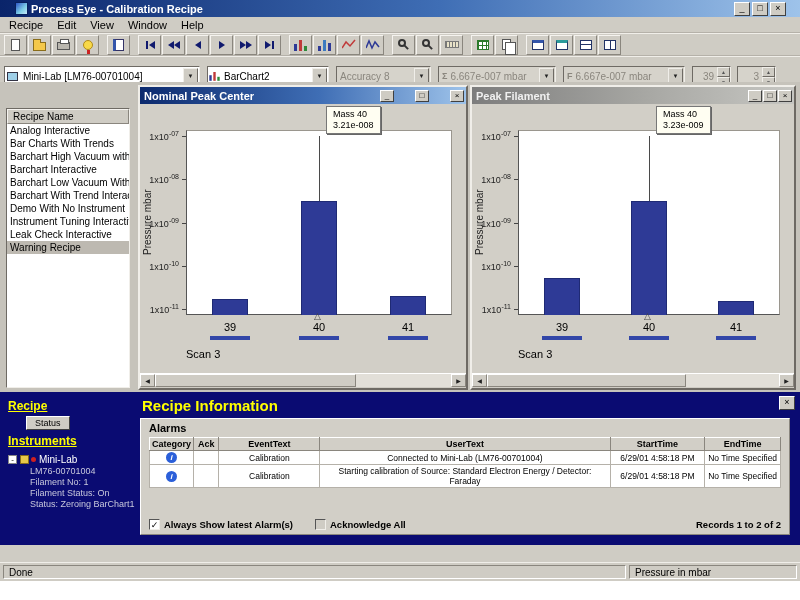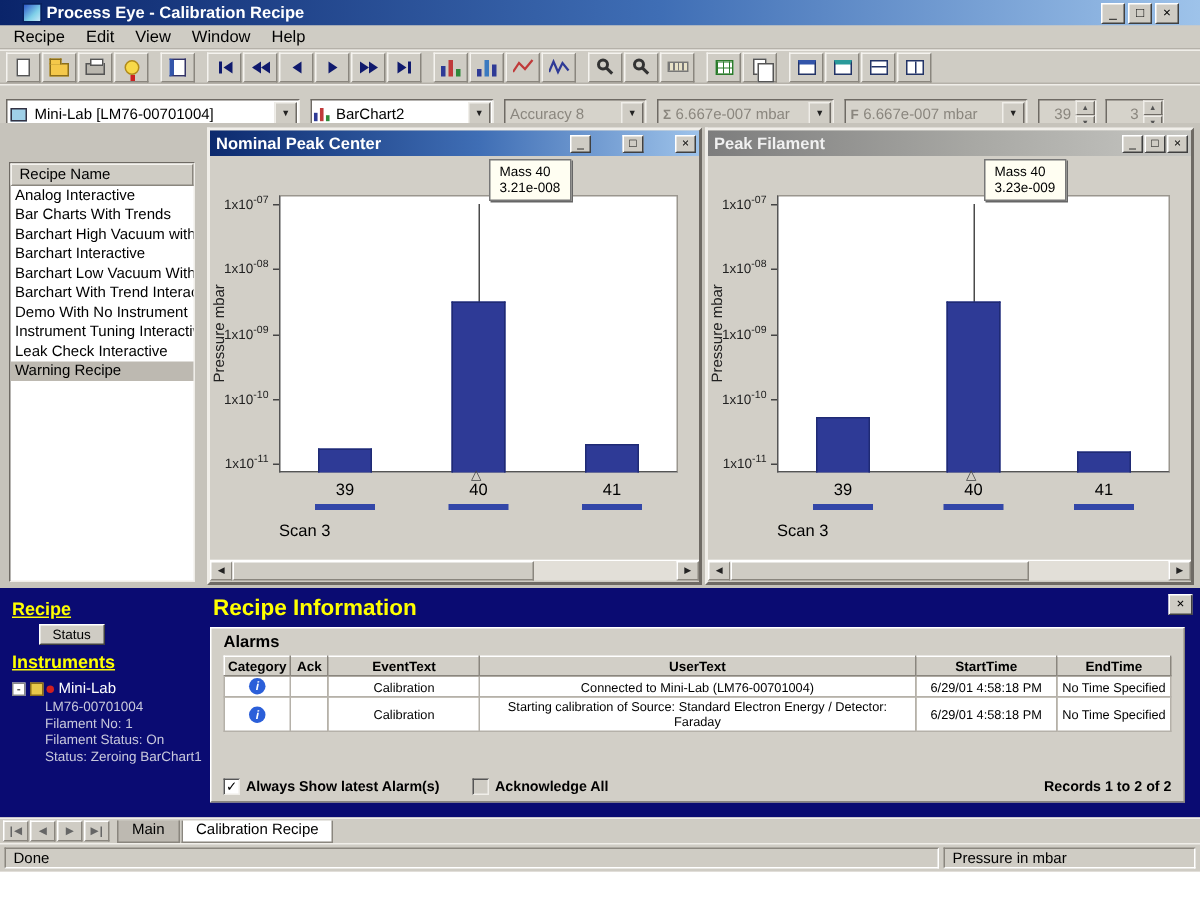--- a/index.html
+++ b/index.html
@@ -464,40 +464,19 @@
         <span class="cb" id="cb-always">✓</span>
         <span>Always Show latest Alarm(s)</span>
         <span style="width:22px"></span>
         <span class="cb dis" id="cb-ack"></span>
         <span>Acknowledge All</span>
         <span class="records">Records 1 to 2 of 2</span>
       </div>
     </div>
   </div>
 
-  <div class="tabstrip">
-    <span class="navbtn">
-        <span class="navbar"></span>
-        <span>◀</span>
-      </span>
-    <span class="navbtn">
-        <span>◀</span>
-      </span>
-    <span class="navbtn">
-        <span>▶</span>
-      </span>
-    <span class="navbtn">
-        <span>▶</span>
-        <span class="navbar"></span>
-      </span>
-    <span style="width:4px"></span>
-    <span id="tab-container" style="display:flex">
-        <span class="tab">Main</span>
-        <span class="tab active">Calibration Recipe</span>
-      </span>
-  </div>
 
   <div class="statusbar">
     <span class="scell grow">Done</span>
     <span class="scell right">Pressure in mbar</span>
   </div>
 
 </div>
 
 </body></html>

